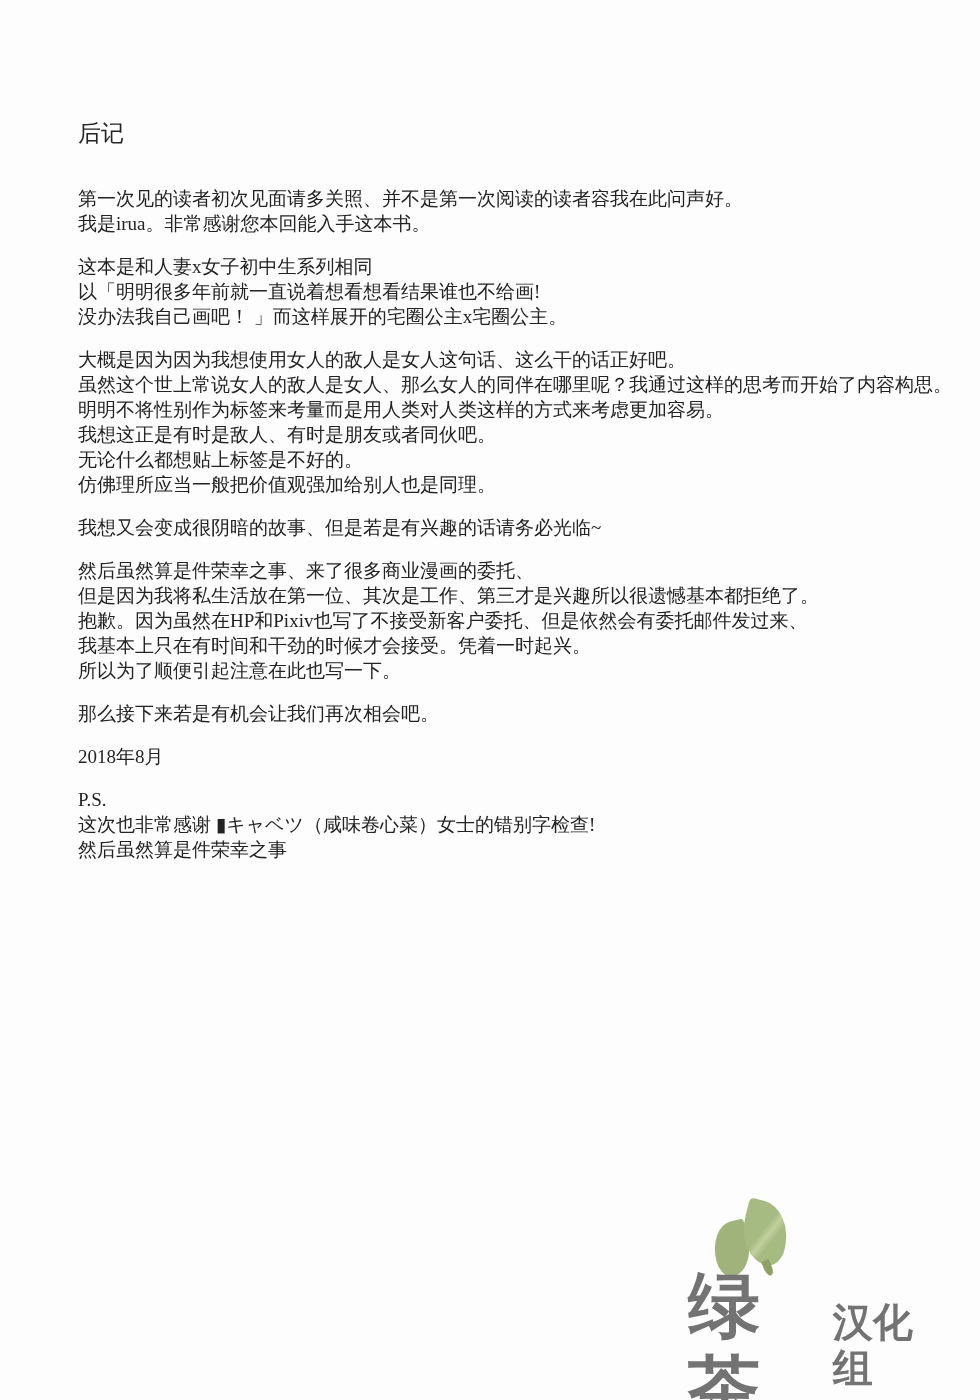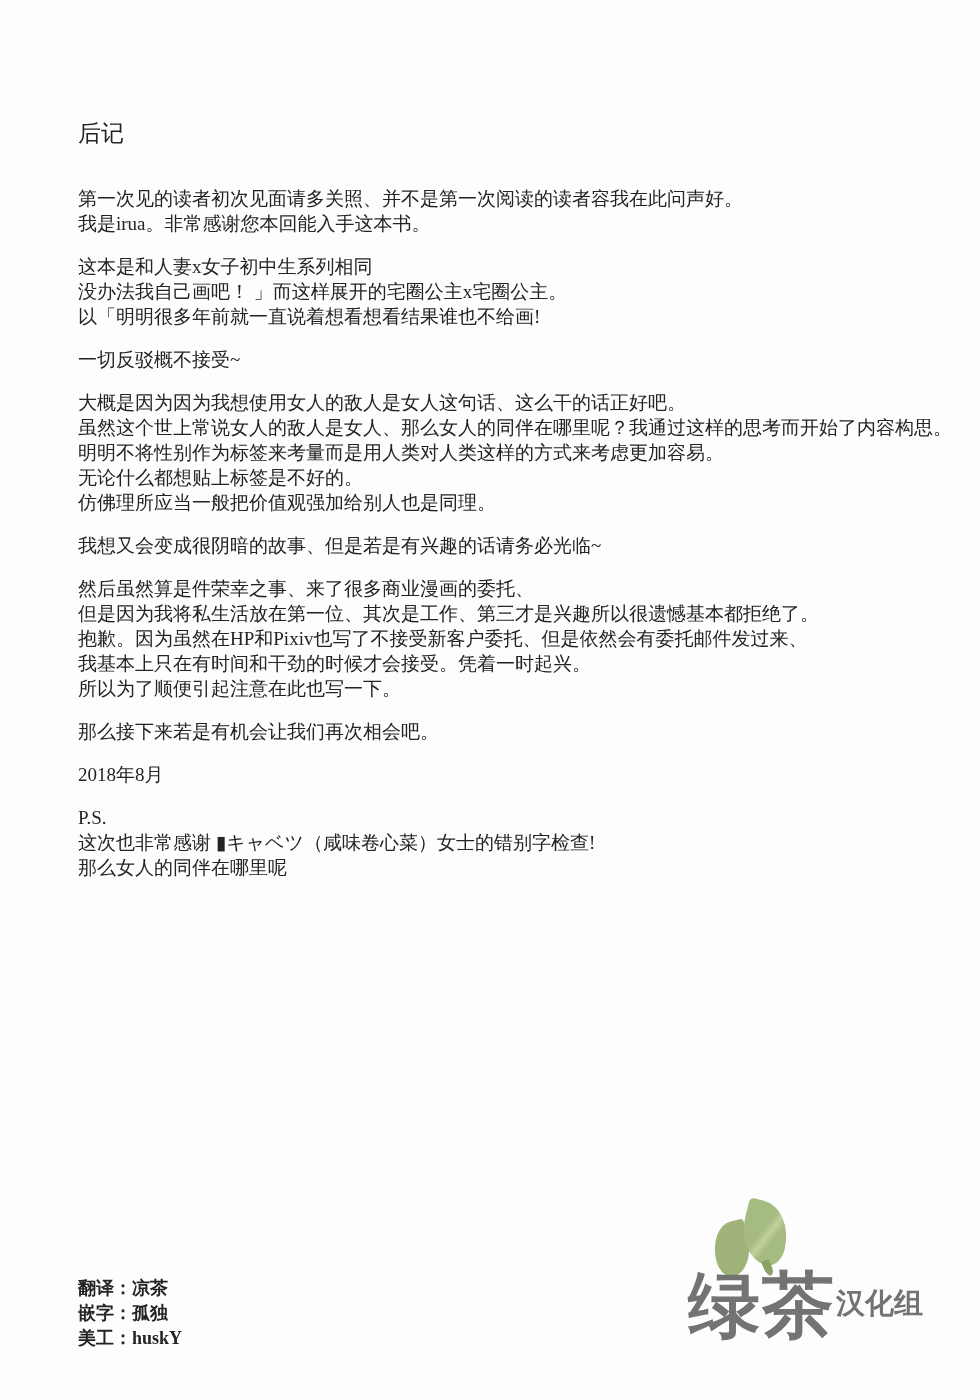--- a/index.html
+++ b/index.html
@@ -73,51 +73,51 @@
     display: flex; align-items: center;
     color: #737373;
     font-family: "DejaVu Sans", sans-serif;
     font-weight: bold;
   }
   .logo-main {
     font-size: 72px; line-height: 84px;
     letter-spacing: 2px;
   }
   .logo-sub {
-    font-size: 29px; line-height: 46px;
+    font-size: 40px; line-height: 46px;
     margin-bottom: 4px;
   }
 </style>
 </head>
 <body>
 
 <div class="page">
 
   <div class="content">
     <h1 class="doc-title">后记</h1>
 
     <div class="para">
       <div class="line">第一次见的读者初次见面请多关照、并不是第一次阅读的读者容我在此问声好。</div>
       <div class="line">我是irua。非常感谢您本回能入手这本书。</div>
     </div>
 
     <div class="para">
       <div class="line">这本是和人妻x女子初中生系列相同</div>
+      <div class="line">以「明明很多年前就一直说着想看想看结果谁也不给画!</div>
       <div class="line">没办法我自己画吧！ 」而这样展开的宅圈公主x宅圈公主。</div>
-      <div class="line">以「明明很多年前就一直说着想看想看结果谁也不给画!</div>
     </div>
 
     <div class="para">
-      <div class="line">一切反驳概不接受~</div>
     </div>
 
     <div class="para">
       <div class="line">大概是因为因为我想使用女人的敌人是女人这句话、这么干的话正好吧。</div>
       <div class="line">虽然这个世上常说女人的敌人是女人、那么女人的同伴在哪里呢？我通过这样的思考而开始了内容构思。</div>
       <div class="line">明明不将性别作为标签来考量而是用人类对人类这样的方式来考虑更加容易。</div>
+      <div class="line">我想这正是有时是敌人、有时是朋友或者同伙吧。</div>
       <div class="line">无论什么都想贴上标签是不好的。</div>
       <div class="line">仿佛理所应当一般把价值观强加给别人也是同理。</div>
     </div>
 
     <div class="para">
       <div class="line">我想又会变成很阴暗的故事、但是若是有兴趣的话请务必光临~</div>
     </div>
 
     <div class="para">
       <div class="line">然后虽然算是件荣幸之事、来了很多商业漫画的委托、</div>
@@ -131,29 +131,24 @@
       <div class="line">那么接下来若是有机会让我们再次相会吧。</div>
     </div>
 
     <div class="para">
       <div class="line">2018年8月</div>
     </div>
 
     <div class="para">
       <div class="line">P.S.</div>
       <div class="line">这次也非常感谢 ▮キャベツ（咸味卷心菜）女士的错别字检查!</div>
-      <div class="line">那么女人的同伴在哪里呢</div>
+      <div class="line">然后虽然算是件荣幸之事</div>
     </div>
   </div>
 
-  <div class="credits">
-    <div class="credit-line">翻译：凉茶</div>
-    <div class="credit-line">嵌字：孤独</div>
-    <div class="credit-line">美工：huskY</div>
-  </div>
 
   <div class="logo">
     <div class="leaf leaf-small"></div>
     <div class="leaf leaf-big"></div>
     <div class="leaf leaf-stem"></div>
     <div class="logo-text">
       <span class="logo-main">绿茶</span>
       <span class="logo-sub">汉化组</span>
     </div>
   </div>

